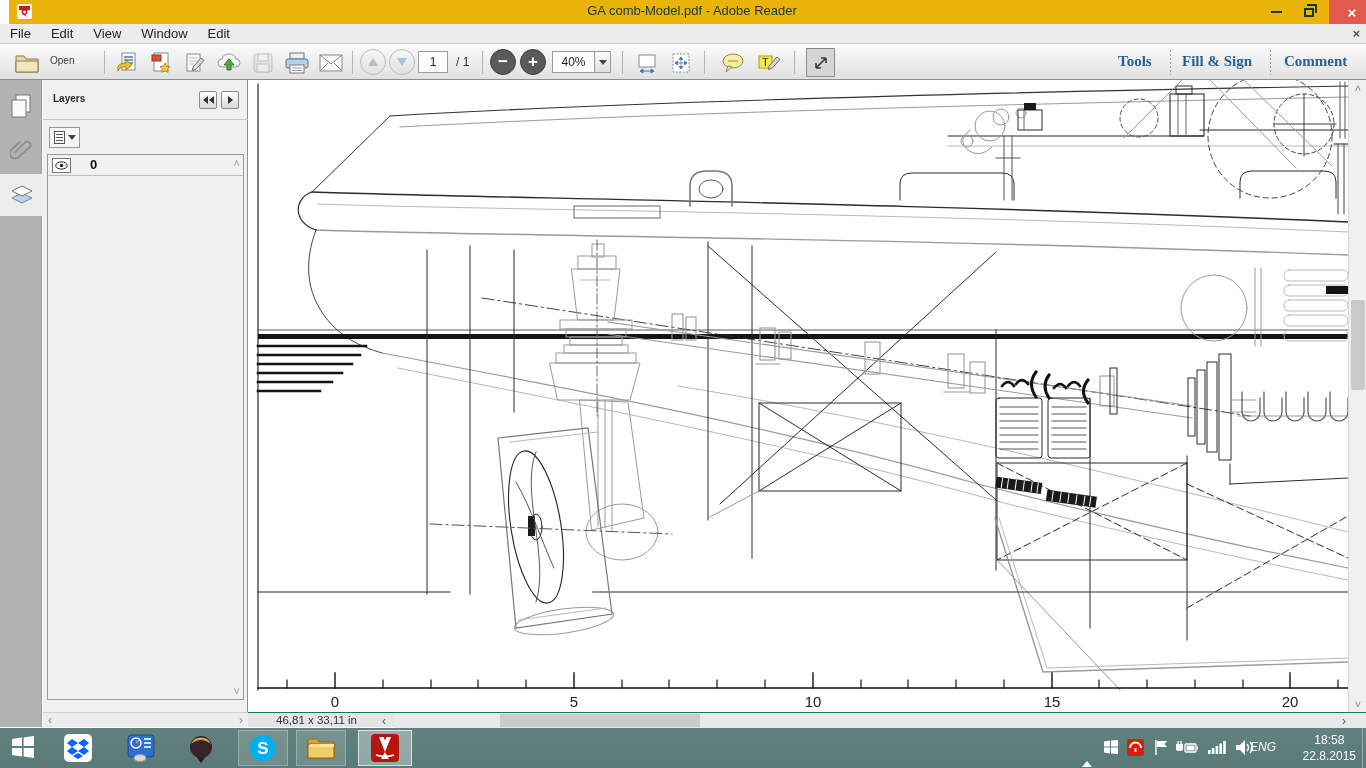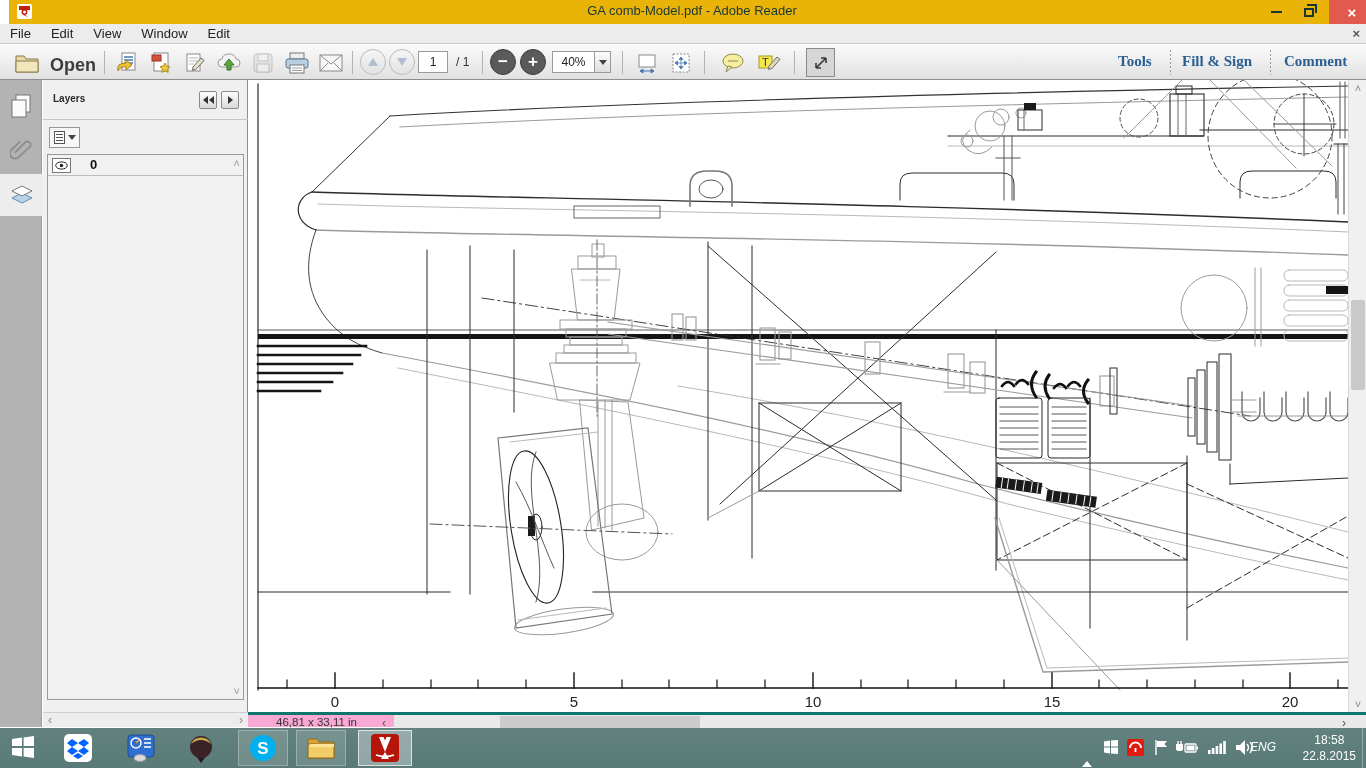--- a/index.html
+++ b/index.html
@@ -24,21 +24,21 @@
   .menubar { position:absolute; left:0; top:24px; width:1366px; height:20px; background:#ececec;
              border-bottom:1px solid #c9c9c9; display:flex; align-items:center; }
   .menubar .mitem { font-size:13px; color:#222; padding:0 10px; }
   .menubar .mclose { position:absolute; right:6px; top:2px; color:#555; font-size:13px; font-weight:bold; }
 
   
   .toolbar { position:absolute; left:0; top:45px; width:1366px; height:35px;
              background:linear-gradient(#fafafa,#e1e1e1); border-bottom:1px solid #8d8d8d; }
   .toolbar .sep { position:absolute; top:6px; width:1px; height:23px; background:#b4b4b4; }
   .tbtn { position:absolute; top:3px; width:30px; height:29px; display:flex; align-items:center; justify-content:center; }
-  .openlab { position:absolute; left:50px; top:10px; font-size:18px; font-weight:bold; color:#3c3c3c; }
+  .openlab { position:absolute; left:50px; top:10px; font-size:10px; font-weight:normal; color:#3c3c3c; }
   .pagebox { position:absolute; left:418px; top:6px; width:30px; height:22px; background:#fff;
              border:1px solid #9a9a9a; font-size:12px; color:#222; text-align:center; line-height:20px; }
   .pagetotal { position:absolute; left:456px; top:10px; font-size:12px; color:#333; }
   .zoombox { position:absolute; left:552px; top:6px; width:42px; height:22px; background:#fff;
              border:1px solid #9a9a9a; border-right:none; font-size:12px; color:#222; text-align:center; line-height:20px; }
   .zoomdd { position:absolute; left:594px; top:6px; width:17px; height:22px; background:linear-gradient(#fdfdfd,#dedede);
             border:1px solid #9a9a9a; display:flex; align-items:center; justify-content:center; }
   .caret { width:0; height:0; border-left:4px solid transparent; border-right:4px solid transparent; border-top:5px solid #444; }
   .circbtn { position:absolute; top:4px; width:26px; height:26px; border-radius:50%; display:flex; align-items:center; justify-content:center; }
   .circ-dis { background:linear-gradient(#f6f6f6,#e2e2e2); border:1px solid #bcbcbc; }
@@ -75,21 +75,21 @@
   .layername { position:absolute; left:42px; top:2px; font-size:13px; font-weight:bold; color:#111; }
   .pv-chev { position:absolute; right:3px; color:#9a9a9a; font-size:11px; }
   .pscroll-h { position:absolute; left:0; bottom:0; width:205px; height:15px; background:#ededed; border-top:1px solid #cfcfcf; }
   .chev { color:#8a8a8a; font-size:12px; line-height:15px; }
 
   
   .page { position:absolute; left:248px; top:80px; width:1100px; height:632px; background:#fff; overflow:hidden; }
   .vscroll { position:absolute; left:1348px; top:80px; width:18px; height:632px; background:#f0f0f0; border-left:1px solid #d9d9d9; }
   .vthumb { position:absolute; left:2px; top:220px; width:14px; height:90px; background:#c9c9c9; border-radius:2px; }
   .sbtn { position:absolute; left:0; width:18px; height:16px; display:flex; align-items:center; justify-content:center; color:#8a8a8a; font-size:11px; }
-  .statusrow { position:absolute; left:248px; top:712px; width:1118px; height:15px; background:#f9a8d4; border-top:3px solid #0f766e; }
+  .statusrow { position:absolute; left:248px; top:712px; width:1118px; height:15px; background:#e5e5e5; border-top:1px solid #0f766e; }
   .sizelabel { position:absolute; left:28px; top:1px; font-size:11.5px; color:#333; }
   .htrack { position:absolute; left:146px; top:0; width:1046px; height:15px; background:#e9e9e9; }
   .hthumb { position:absolute; left:106px; top:1px; width:200px; height:13px; background:#cbcbcb; }
   .harrow { position:absolute; top:0; width:16px; height:15px; display:flex; align-items:center; justify-content:center; color:#555; font-size:12px; }
 
   
   .taskbar { position:absolute; left:0; top:728px; width:1366px; height:40px;
              background:linear-gradient(#63827f,#5c7d7a 60%, #597a77); }
   .tkico { position:absolute; top:6px; display:flex; align-items:center; justify-content:center; }
   .appbox { position:absolute; top:2px; height:36px; width:50px; background:rgba(255,255,255,.14);

